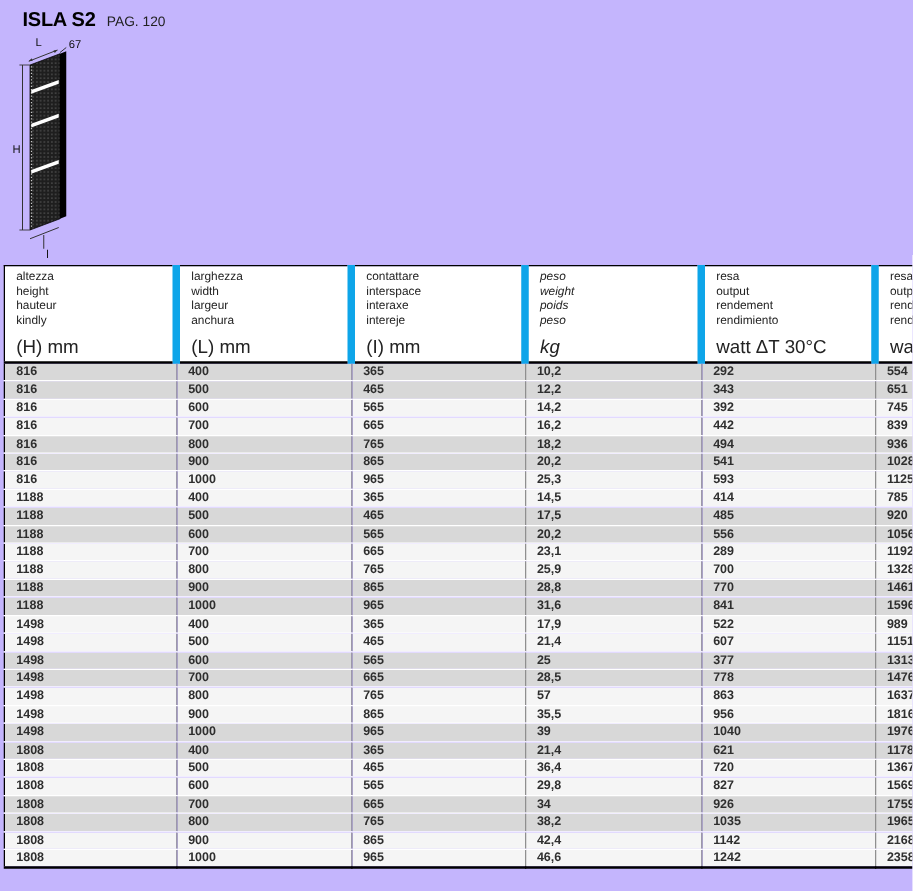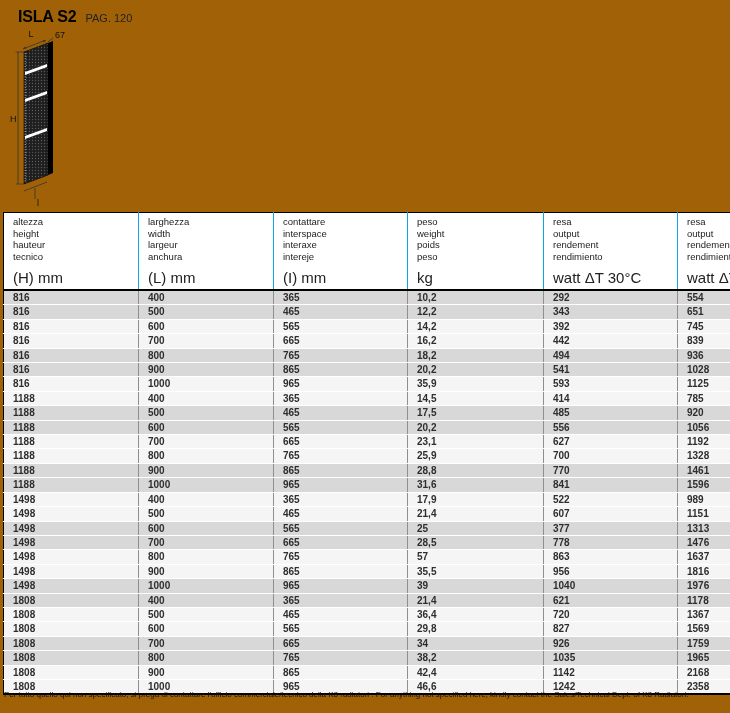--- a/index.html
+++ b/index.html
@@ -1,52 +1,52 @@
 <!DOCTYPE html>
 <html><head>
 <meta charset="utf-8">
 <style>
   html,body{margin:0;padding:0;background:#fff;}
   .page{
-    position:relative;width:730px;height:713px;background:#a16207;
+    position:relative;width:730px;height:713px;background:#c4b5fd;
     font-family:"Liberation Sans","DejaVu Sans",sans-serif;color:#1a1a1a;overflow:hidden;
   }
   
   .titlebar{position:absolute;left:18px;top:8px;display:flex;align-items:baseline;gap:9px;}
   .title{font-size:16px;font-weight:bold;letter-spacing:-0.2px;color:#000;}
   .pageref{font-size:11px;color:#222;}
   
   .diagram{position:absolute;left:10px;top:28px;width:80px;height:182px;}
   
   table.spec{
     position:absolute;left:3px;top:212px;width:724px;
     border-collapse:collapse;table-layout:fixed;
     border:1px solid #000;border-bottom:2px solid #000;
   }
   table.spec th{
     background:#fff;vertical-align:top;text-align:left;
-    padding:3px 0 3px 9px;border-left:1px solid #0ea5e9;border-bottom:2px solid #000;
+    padding:3px 0 3px 9px;border-left:6px solid #0ea5e9;border-bottom:2px solid #000;
     font-weight:normal;height:64px;
   }
   table.spec th:first-child{border-left:none;}
   .hlabels div{font-size:9.5px;line-height:11.5px;color:#222;}
   .hunit{font-size:15px;color:#222;margin-top:7px;}
   table.spec td{
     font-size:10px;font-weight:bold;color:#2e2e2e;
     height:13.4px;line-height:13.4px;padding:0 0 0 9px;
     border-left:1px solid #8f8f8f;border-bottom:1px solid #ffffff;
     overflow:hidden;white-space:nowrap;
   }
   table.spec td:first-child{border-left:none;}
   tr.gray td{background:#d8d8d8;}
   tr.light td{background:#f5f5f5;}
   table.spec th:nth-child(1),table.spec col:nth-child(1){width:125px;margin-top:44px;}
   table.spec th:nth-child(2){width:125px;}
   table.spec th:nth-child(3){width:124px;}
-  table.spec th:nth-child(4){width:126px;}
+  table.spec th:nth-child(4){width:126px;font-style:italic;}
   table.spec th:nth-child(5){width:124px;}
   table.spec th:nth-child(6){width:100px;}
   
   .footer{position:absolute;left:4px;top:690px;font-size:8px;color:#111;white-space:nowrap;}
 </style>
 </head>
 <body>
 
 <div class="page">
 
@@ -92,21 +92,21 @@
   </svg>
 
   <table class="spec">
     <thead>
       <tr>
           <th>
             <div class="hlabels">
               <div>altezza</div>
               <div>height</div>
               <div>hauteur</div>
-              <div>tecnico</div>
+              <div>kindly</div>
             </div>
             <div class="hunit">(H) mm</div>
           </th>
           <th>
             <div class="hlabels">
               <div>larghezza</div>
               <div>width</div>
               <div>largeur</div>
               <div>anchura</div>
             </div>
@@ -196,21 +196,21 @@
           <td>900</td>
           <td>865</td>
           <td>20,2</td>
           <td>541</td>
           <td>1028</td>
         </tr>
         <tr class="light">
           <td>816</td>
           <td>1000</td>
           <td>965</td>
-          <td>35,9</td>
+          <td>25,3</td>
           <td>593</td>
           <td>1125</td>
         </tr>
         <tr class="light">
           <td>1188</td>
           <td>400</td>
           <td>365</td>
           <td>14,5</td>
           <td>414</td>
           <td>785</td>
@@ -229,21 +229,21 @@
           <td>565</td>
           <td>20,2</td>
           <td>556</td>
           <td>1056</td>
         </tr>
         <tr class="light">
           <td>1188</td>
           <td>700</td>
           <td>665</td>
           <td>23,1</td>
-          <td>627</td>
+          <td>289</td>
           <td>1192</td>
         </tr>
         <tr class="light">
           <td>1188</td>
           <td>800</td>
           <td>765</td>
           <td>25,9</td>
           <td>700</td>
           <td>1328</td>
         </tr>
@@ -371,15 +371,14 @@
           <td>1808</td>
           <td>1000</td>
           <td>965</td>
           <td>46,6</td>
           <td>1242</td>
           <td>2358</td>
         </tr>
       </tbody>
   </table>
 
-  <div class="footer">Per tutto quello qui non specificato, si prega di contattare l'ufficio commerciale/tecnico della K8 radiatori . For anything not specified here, kindly contact the Sales/Technical Dept. of K8 Radiatori.</div>
 
 </div>
 
 </body></html>

